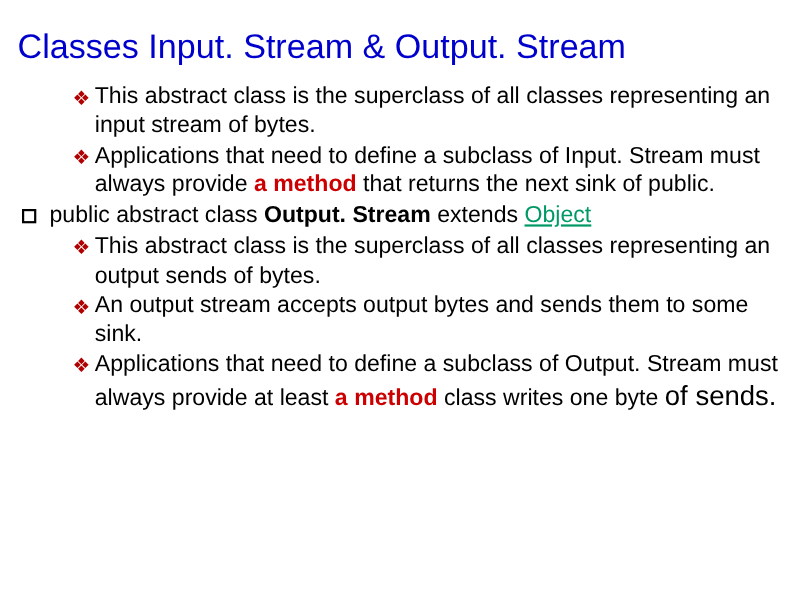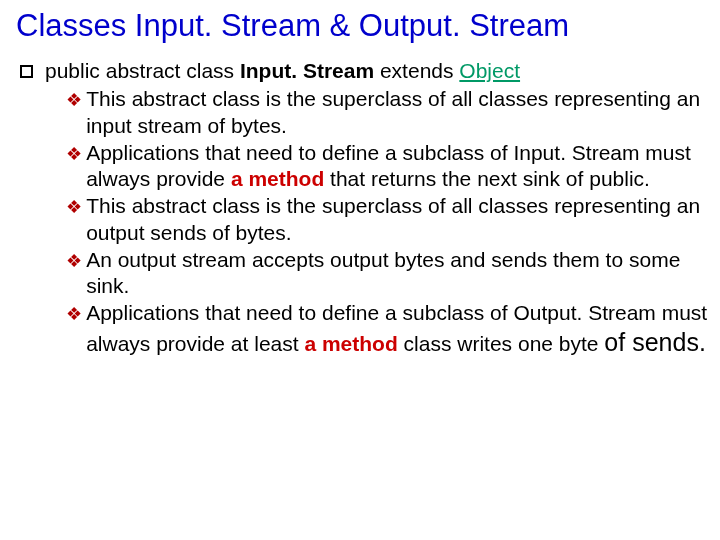--- a/index.html
+++ b/index.html
@@ -6,21 +6,21 @@
     margin: 0;
     padding: 0;
     width: 720px;
     height: 540px;
     background: #ffffff;
     font-family: Arial, Helvetica, sans-serif;
     color: #000000;
     overflow: hidden;
   }
   .slide {
-    padding: 6px 12px 10px 12px;
+    padding: 23px 12px 10px 12px;
   }
   .title {
     font-size: 31px;
     color: #0000cc;
     margin: 2px 0 14px 4px;
     font-weight: normal;
   }
   .body {
     font-size: 21px;
     line-height: 1.25;
@@ -57,41 +57,41 @@
 </style>
 </head>
 <body>
 
 <div class="slide">
 
   <div class="title">Classes  Input. Stream  &amp;  Output. Stream</div>
 
   <div class="body">
 
-    <div class="l1">
-      <span class="bullet-sq"></span>
-      <span class="txt">
-        <span>public abstract class </span><span class="bold">Input. Stream</span><span>  extends </span><span class="link">Object</span>
-      </span>
-    </div>
 
     <div class="l2">
       <span class="bullet-dia">❖</span>
       <span class="txt">
         <span>This abstract class is the </span><span class="red">superclass</span><span> of all classes representing an </span><span class="red">input stream</span><span> of </span><span class="red">bytes</span><span>.</span>
       </span>
     </div>
 
     <div class="l2">
       <span class="bullet-dia">❖</span>
       <span class="txt">
         <span>Applications that need to define a subclass of Input. Stream must always provide </span><span class="redb">a method</span><span> that returns the </span><span class="red">next sink</span><span> of </span><span class="red">public</span><span>.</span>
       </span>
     </div>
 
+    <div class="l1">
+      <span class="bullet-sq"></span>
+      <span class="txt">
+        <span>public abstract class </span><span class="bold">Output. Stream</span><span> extends </span><span class="link">Object</span>
+      </span>
+    </div>
 
     <div class="l2">
       <span class="bullet-dia">❖</span>
       <span class="txt">
         <span>This abstract class is the </span><span class="red">superclass</span><span> of all classes representing an </span><span class="red">output sends</span><span> of </span><span class="red">bytes</span><span>.</span>
       </span>
     </div>
 
     <div class="l2">
       <span class="bullet-dia">❖</span>

